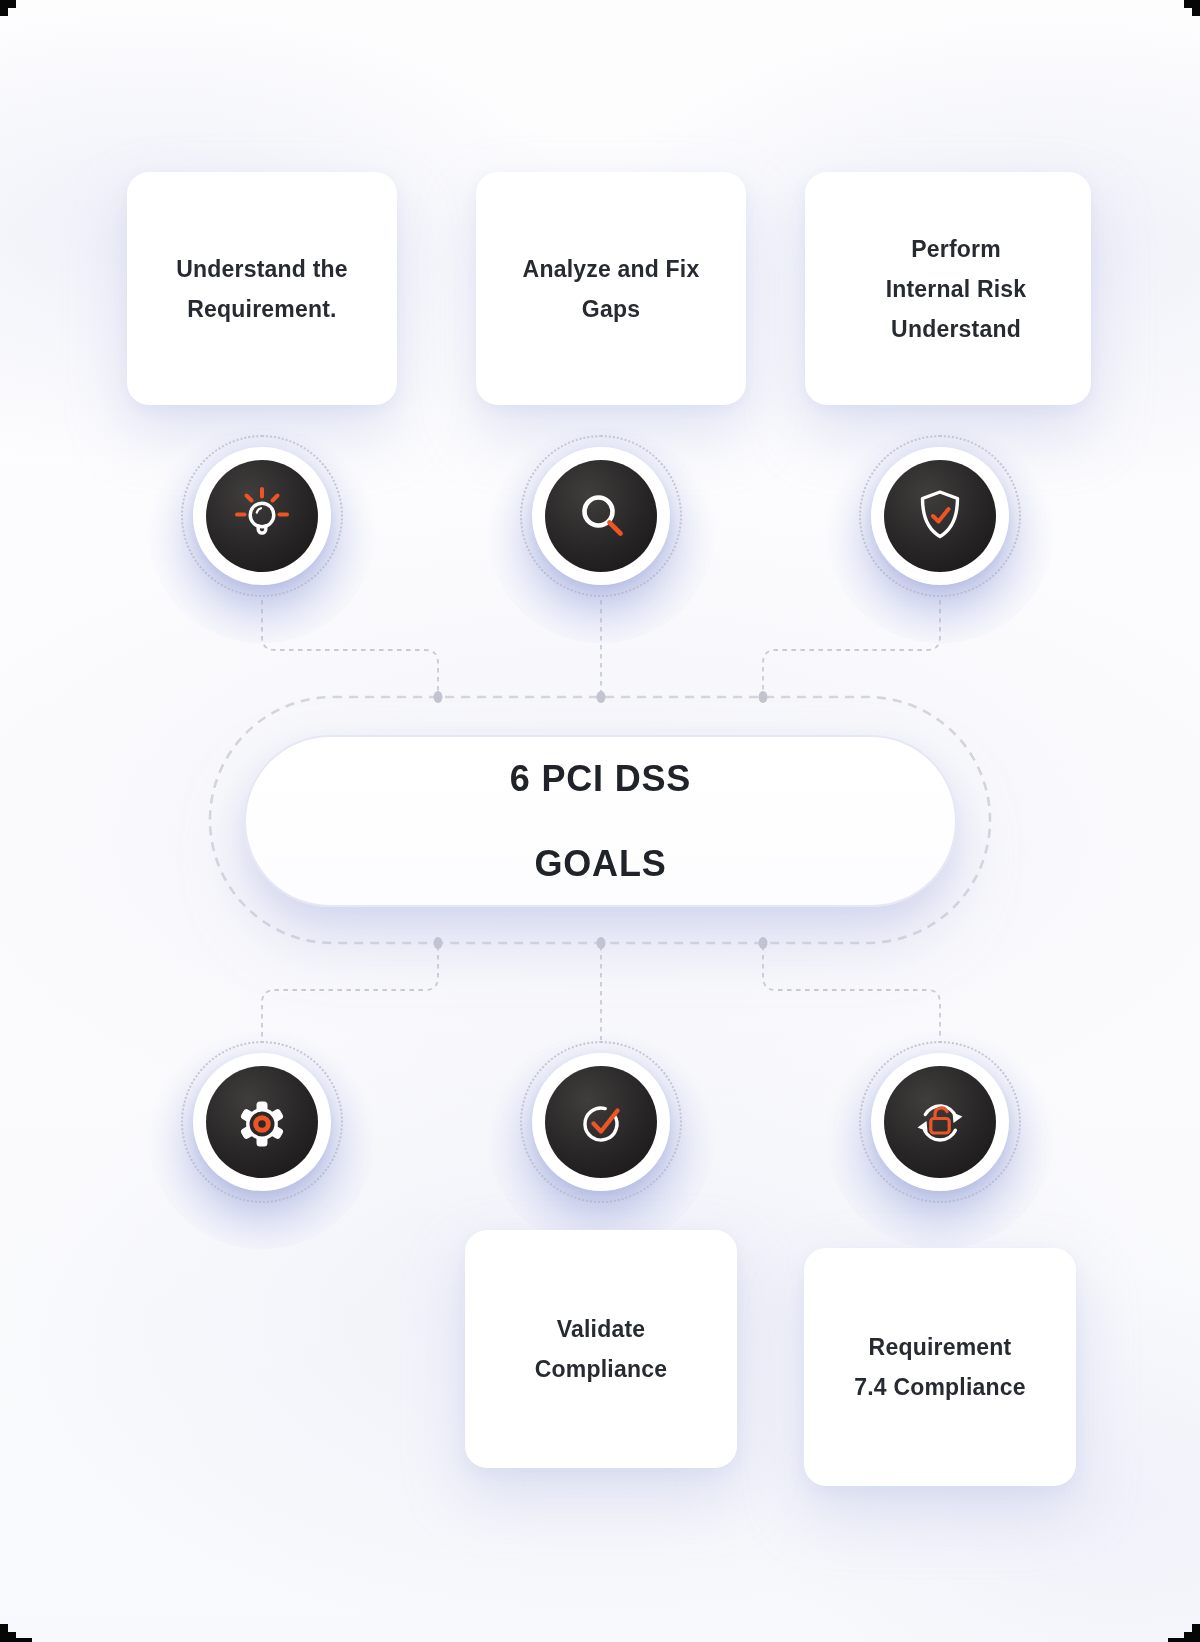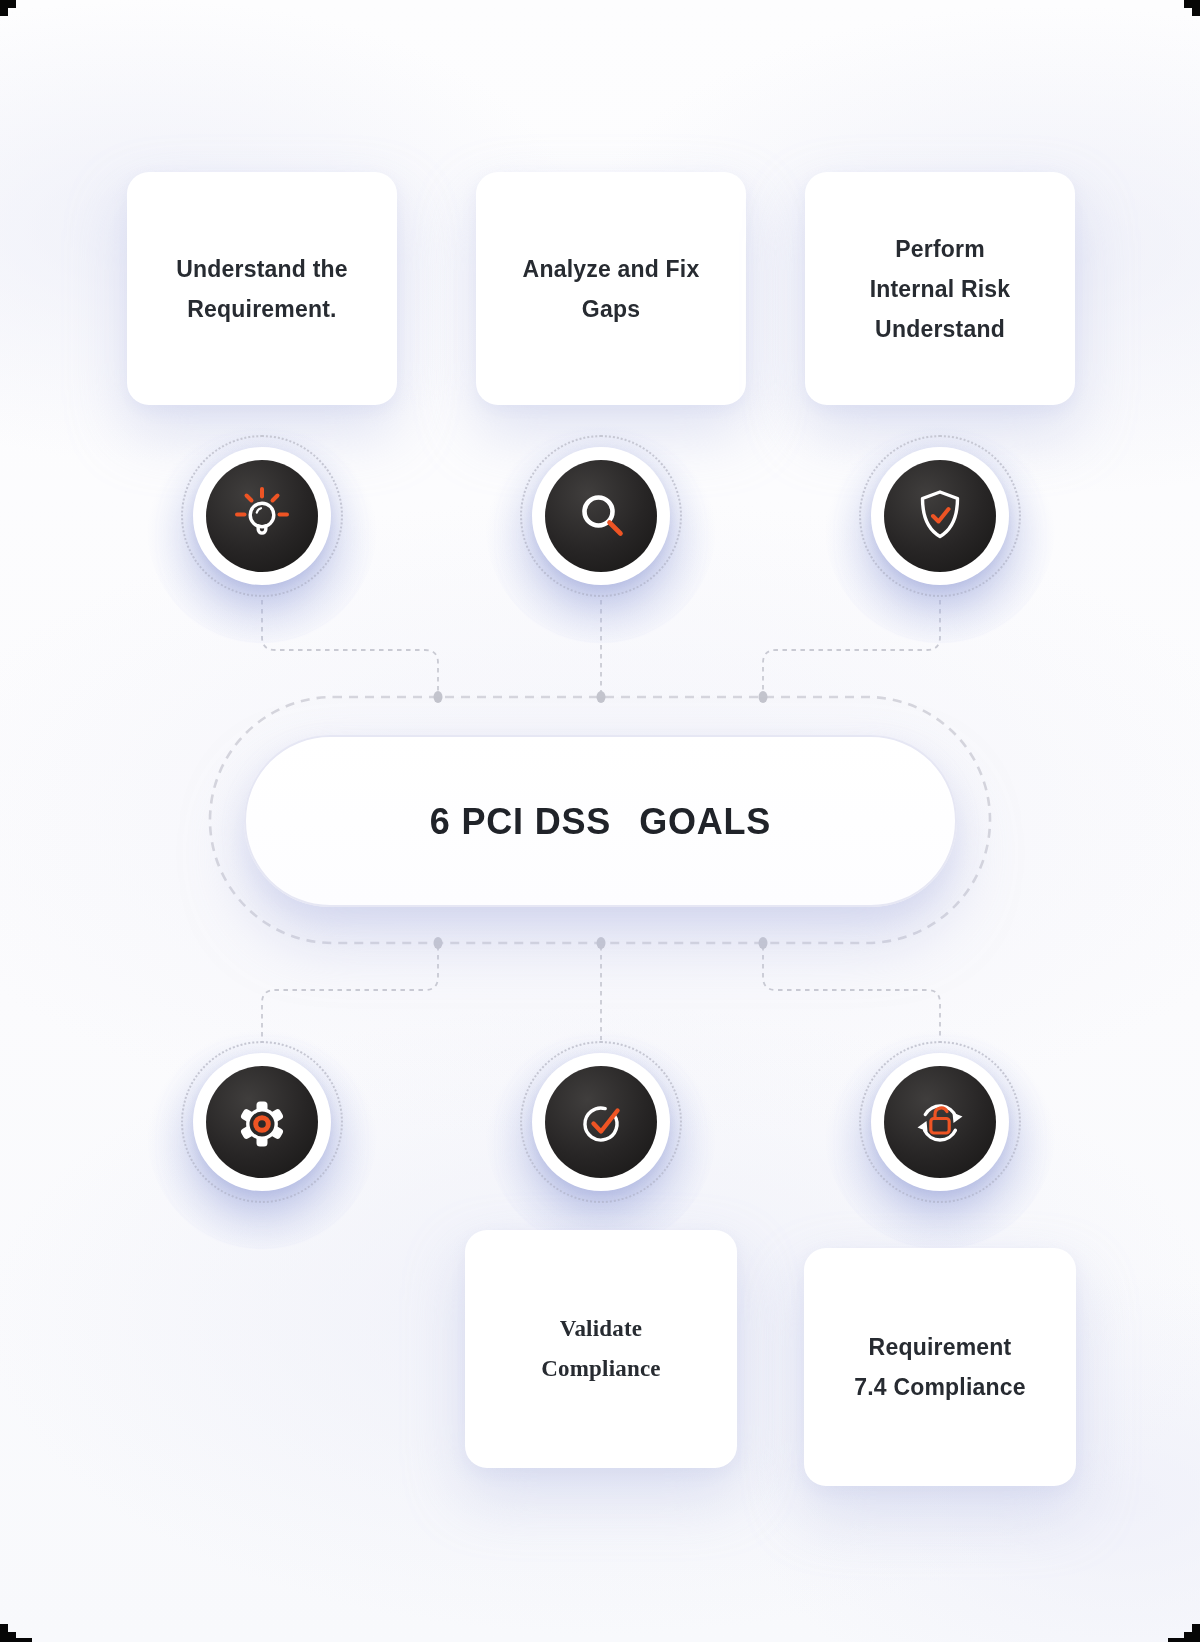--- a/index.html
+++ b/index.html
@@ -36,21 +36,21 @@
     box-shadow:0 20px 36px rgba(152,164,216,.48), 0 4px 10px rgba(160,170,215,.28);}
   .disc-dark{width:112px;height:112px;border-radius:50%;
     background:radial-gradient(circle at 38% 30%, #403e3d 0%, #272525 55%, #161514 100%);
     display:flex;align-items:center;justify-content:center;}
 
   .pill{
     position:absolute;left:244px;top:735px;width:713px;height:172px;border-radius:86px;z-index:3;
     background:linear-gradient(180deg,#ffffff 0%,#fdfdff 100%);
     border:2px solid #e6e7f4;box-sizing:border-box;
     box-shadow:0 32px 58px rgba(190,196,232,.5), 0 10px 22px rgba(195,200,235,.25);
-    display:flex;flex-direction:row;align-items:center;justify-content:center;text-align:center;gap:28px;
+    display:flex;flex-direction:column;align-items:center;justify-content:center;text-align:center;gap:28px;
   }
   .pill-text{font-size:36px;font-weight:700;line-height:57px;color:#202329;letter-spacing:.8px;}
 </style>
 </head>
 <body>
 
 <div class="canvas">
 
   <svg class="wires" width="1200" height="1642" viewBox="0 0 1200 1642">
     <g>
@@ -93,21 +93,21 @@
       <div></div>
     </div>
   </div>
   <div class="card" style="left:476px;top:172px;width:270px;height:233px;">
     <div class="card-text">
       <div>Analyze and Fix</div>
       <div>Gaps</div>
       <div></div>
     </div>
   </div>
-  <div class="card" style="left:805px;top:172px;width:270px;height:233px;">
+  <div class="card" style="left:805px;top:172px;width:270px;height:233px;padding-left:16px;">
     <div class="card-text">
       <div>Perform</div>
       <div>Internal Risk</div>
       <div>Understand</div>
     </div>
   </div>
 
   <div class="badge" style="left:181px;top:435px;">
     <div class="bloom"></div>
     <div class="ring-dotted"></div>
@@ -202,21 +202,21 @@
           <path d="M47.4 40.2 A17 17 0 0 1 16.6 40.2" fill="none" stroke="#ffffff" stroke-width="3.4" stroke-linecap="round"></path>
           <polygon points="44.5,22.5 54.5,26.5 45.5,33" fill="#ffffff"></polygon>
           <polygon points="19.5,41.5 9.5,37.5 18.5,31" fill="#ffffff"></polygon>
           <rect x="22.8" y="28.5" width="18.4" height="14.5" rx="3" fill="none" stroke="#ee5424" stroke-width="3.2"></rect>
           <path d="M27 28.5 V24.2 A6.3 6.3 0 0 1 39 21.6" fill="none" stroke="#ee5424" stroke-width="3.2" stroke-linecap="round"></path>
         </svg>
       </div>
     </div>
   </div>
 
-  <div class="card" style="left:465px;top:1230px;width:272px;height:238px;font-family:Liberation Serif, serif;">
+  <div class="card" style="left:465px;top:1230px;width:272px;height:238px;">
     <div class="card-text">
       <div>Validate</div>
       <div>Compliance</div>
     </div>
   </div>
   <div class="card" style="left:804px;top:1248px;width:272px;height:238px;">
     <div class="card-text">
       <div>Requirement</div>
       <div>7.4 Compliance</div>
     </div>

